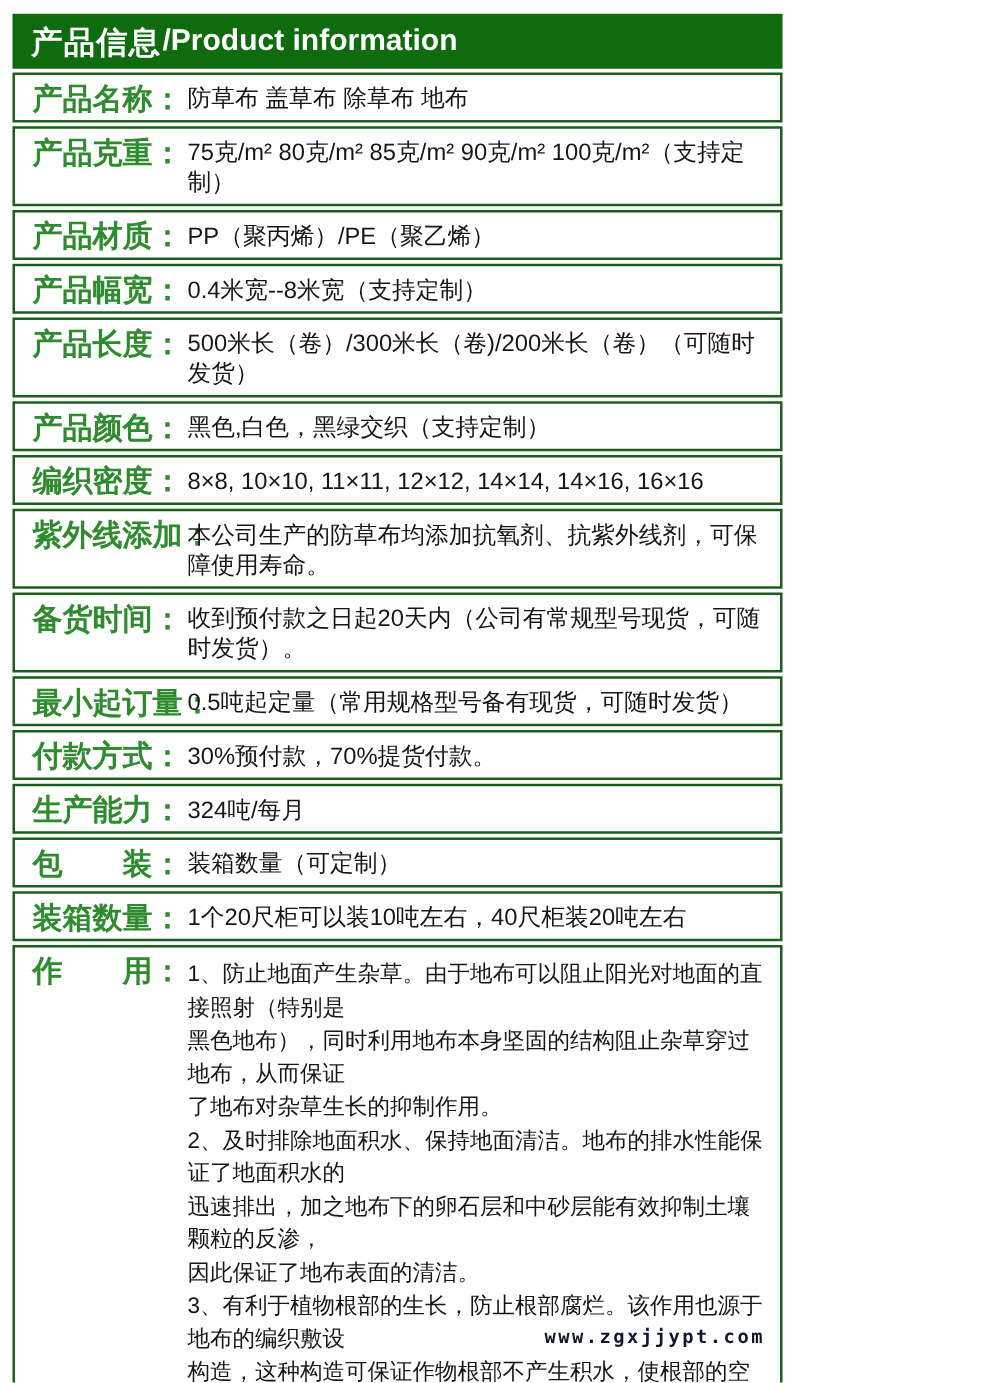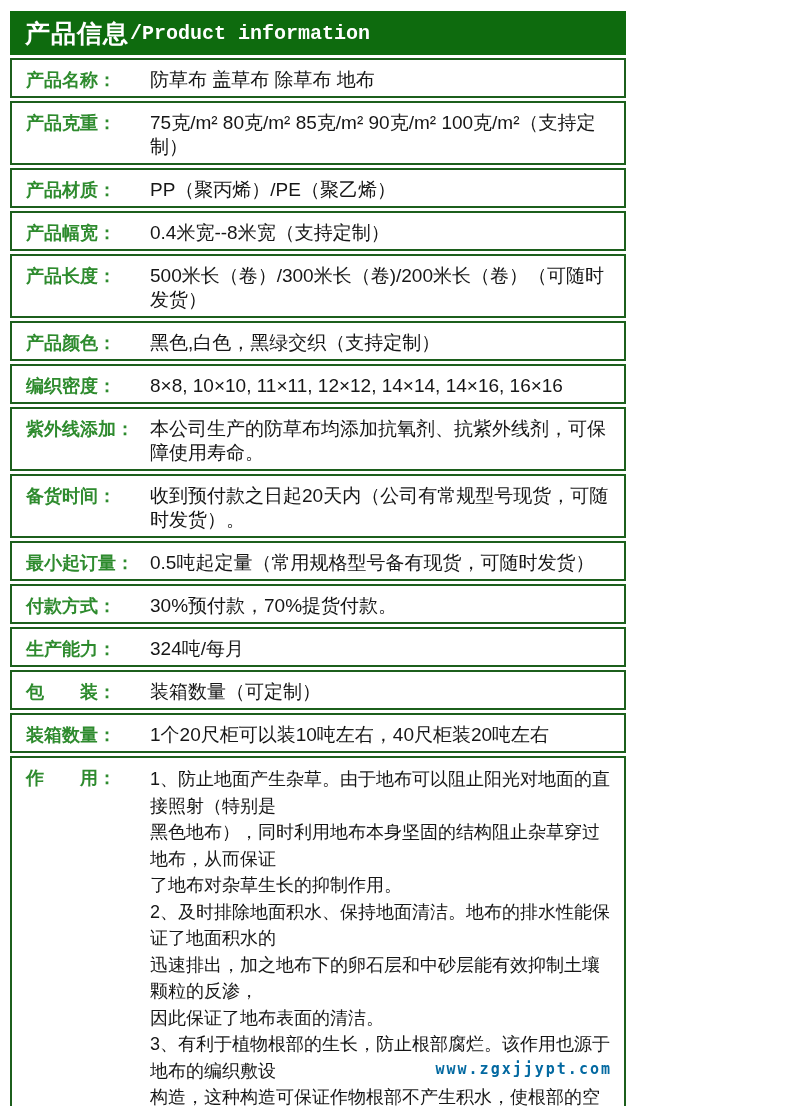--- a/index.html
+++ b/index.html
@@ -30,61 +30,60 @@
     align-items: center;
     padding-left: 15px;
     margin-bottom: 3px;
   }
   .title-zh {
     font-size: 25px;
     font-weight: 700;
     letter-spacing: 1px;
   }
   .title-en {
-    font-size: 20px;
+    font-size: 24px;
     font-weight: 700;
     margin-left: 1px;
-    font-family: Liberation Mono, monospace;
   }
   .row {
     display: flex;
     align-items: flex-start;
     min-height: 40px;
     border: 2px solid var(--border-c);
     background: #ffffff;
     margin-bottom: 3px;
     padding: 8px 8px 4px 14px;
   }
   .row .label {
     flex: 0 0 124px;
     width: 124px;
     color: var(--label-c);
     font-weight: 700;
-    font-size: 18px;
+    font-size: 24px;
     line-height: 24px;
     white-space: pre;
   }
   .row .value {
     flex: 1;
     color: var(--value-c);
     font-weight: 400;
     font-size: 19px;
     line-height: 24px;
     white-space: pre-line;
   }
   .row-usage { min-height: 385px; }
   .row-usage .value {
     font-size: 18px;
     line-height: 26.5px;
   }
   .watermark {
     position: absolute;
     top: 1060px;
     right: 24px;
-    color: #0369a1;
+    color: #0f172a;
     font-family: "DejaVu Sans Mono", "Liberation Mono", monospace;
     font-size: 15px;
     font-weight: 700;
     letter-spacing: 2px;
   }
 </style>
 </head>
 <body>
 
 <div class="page">

